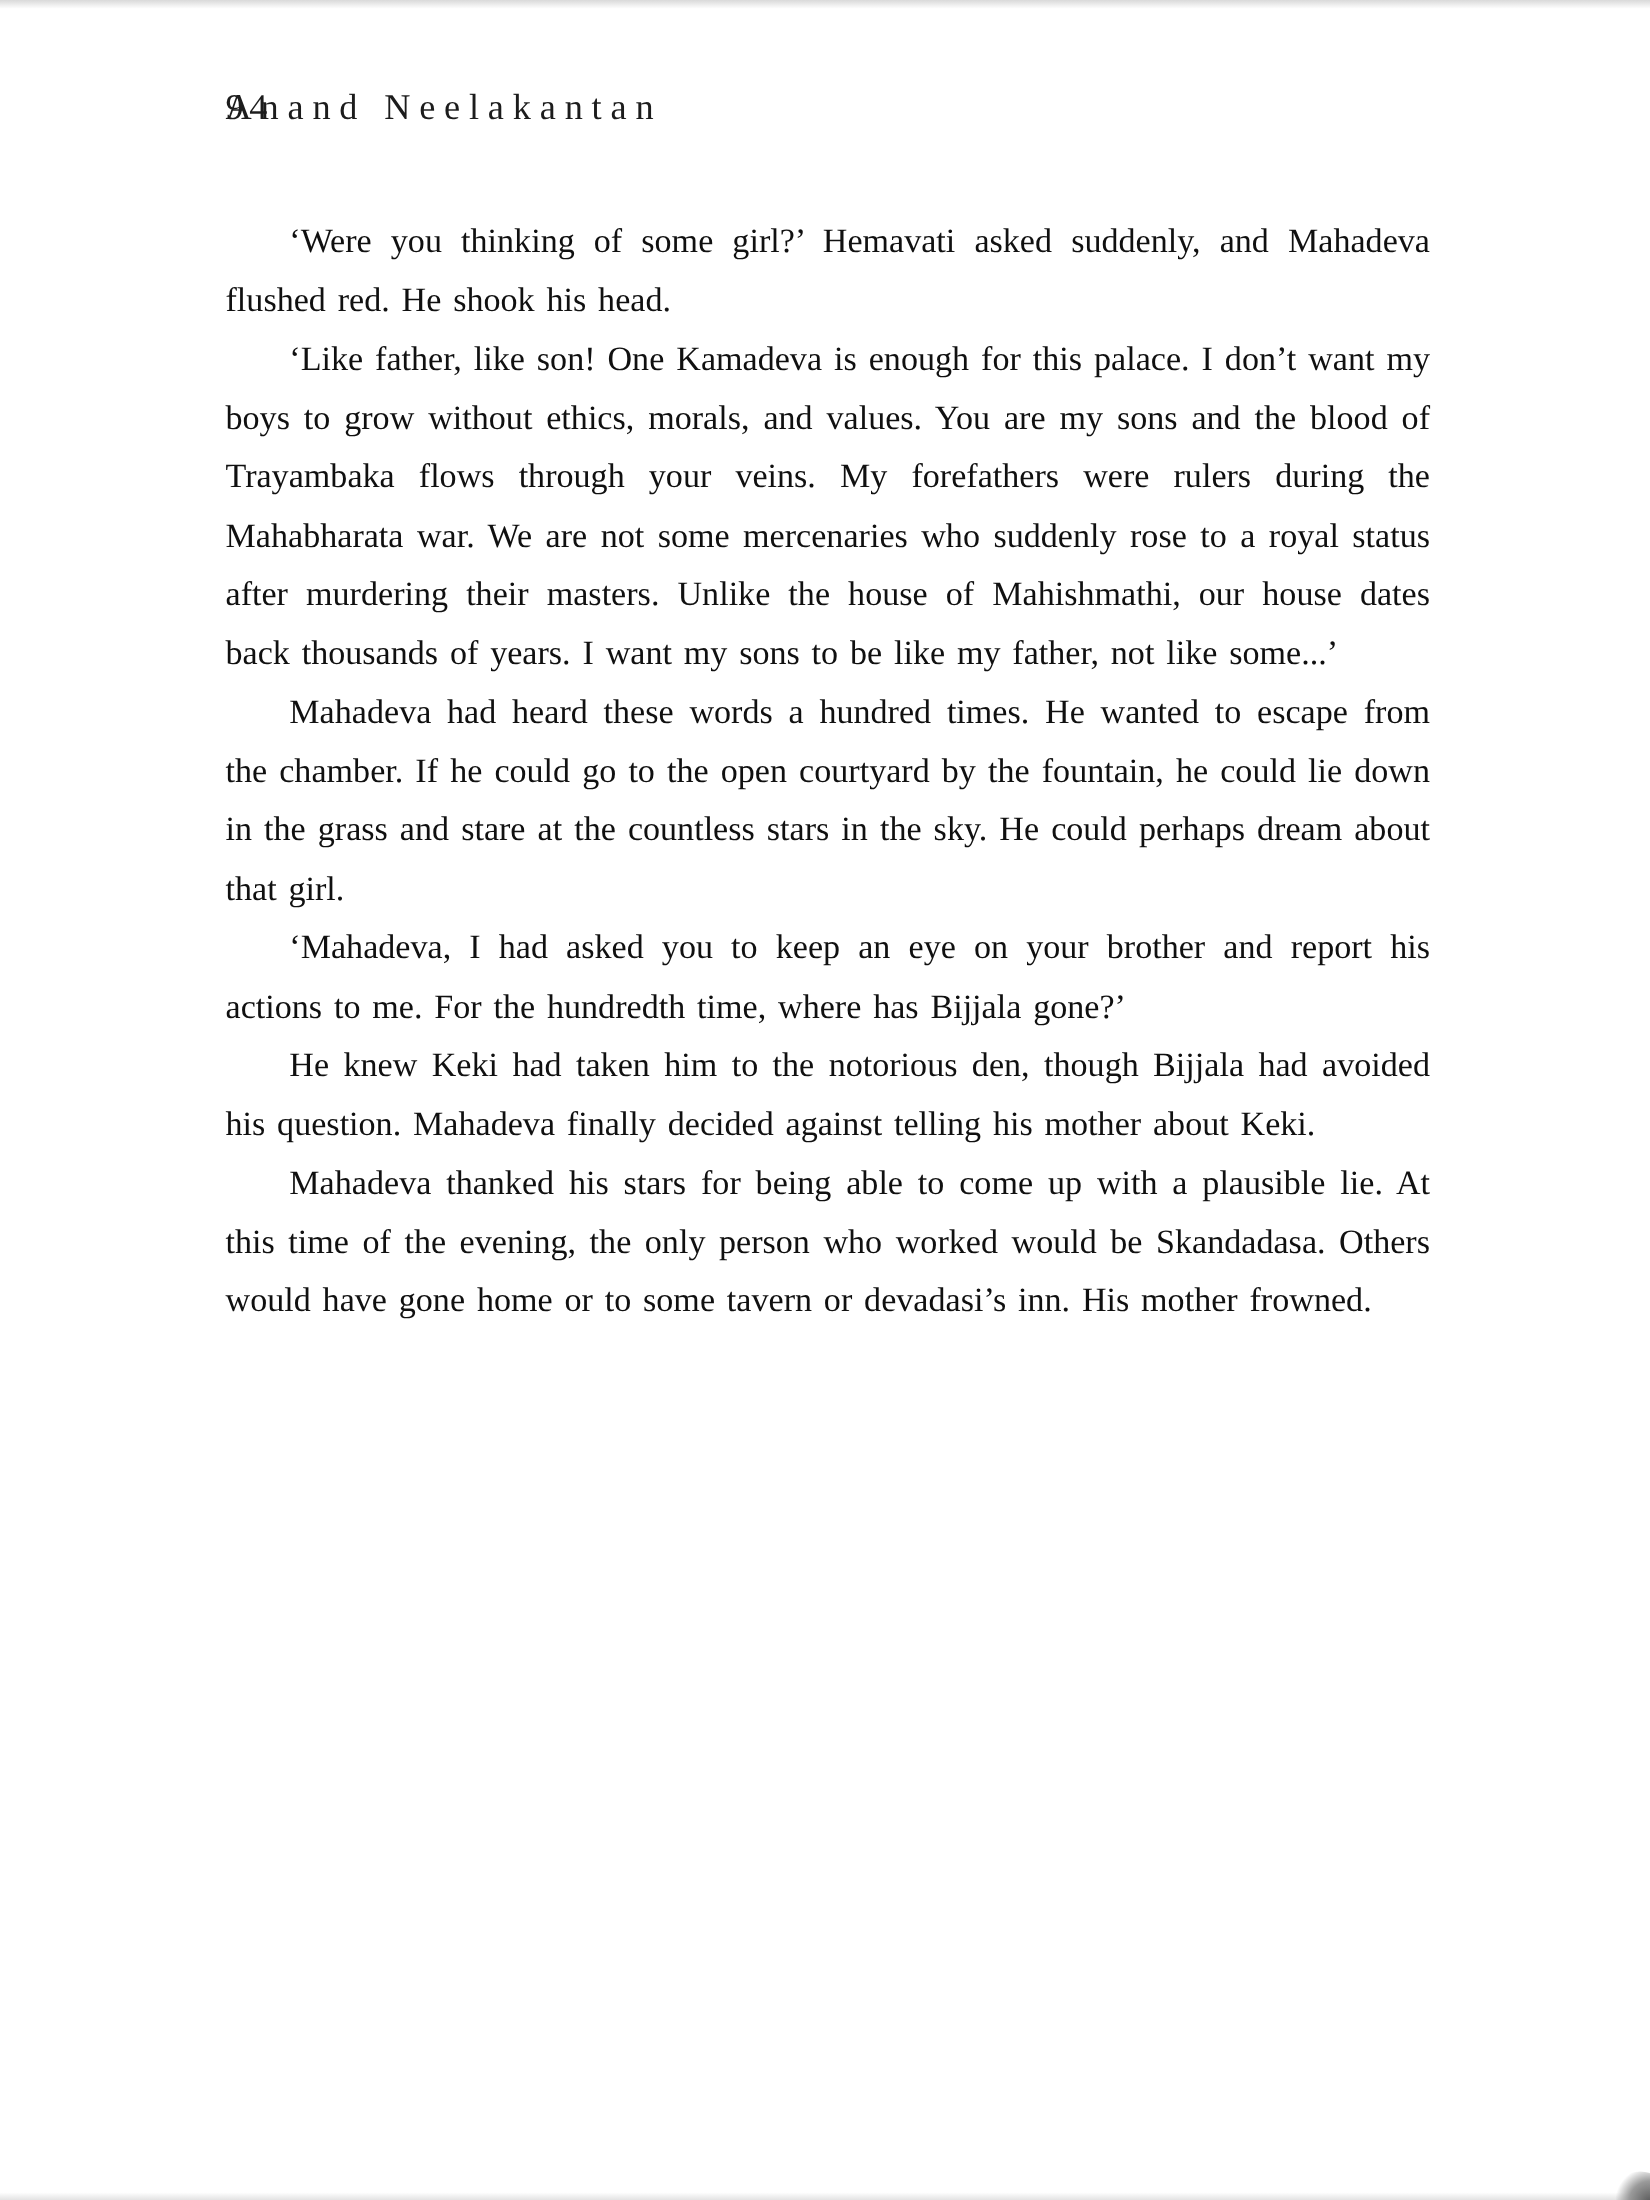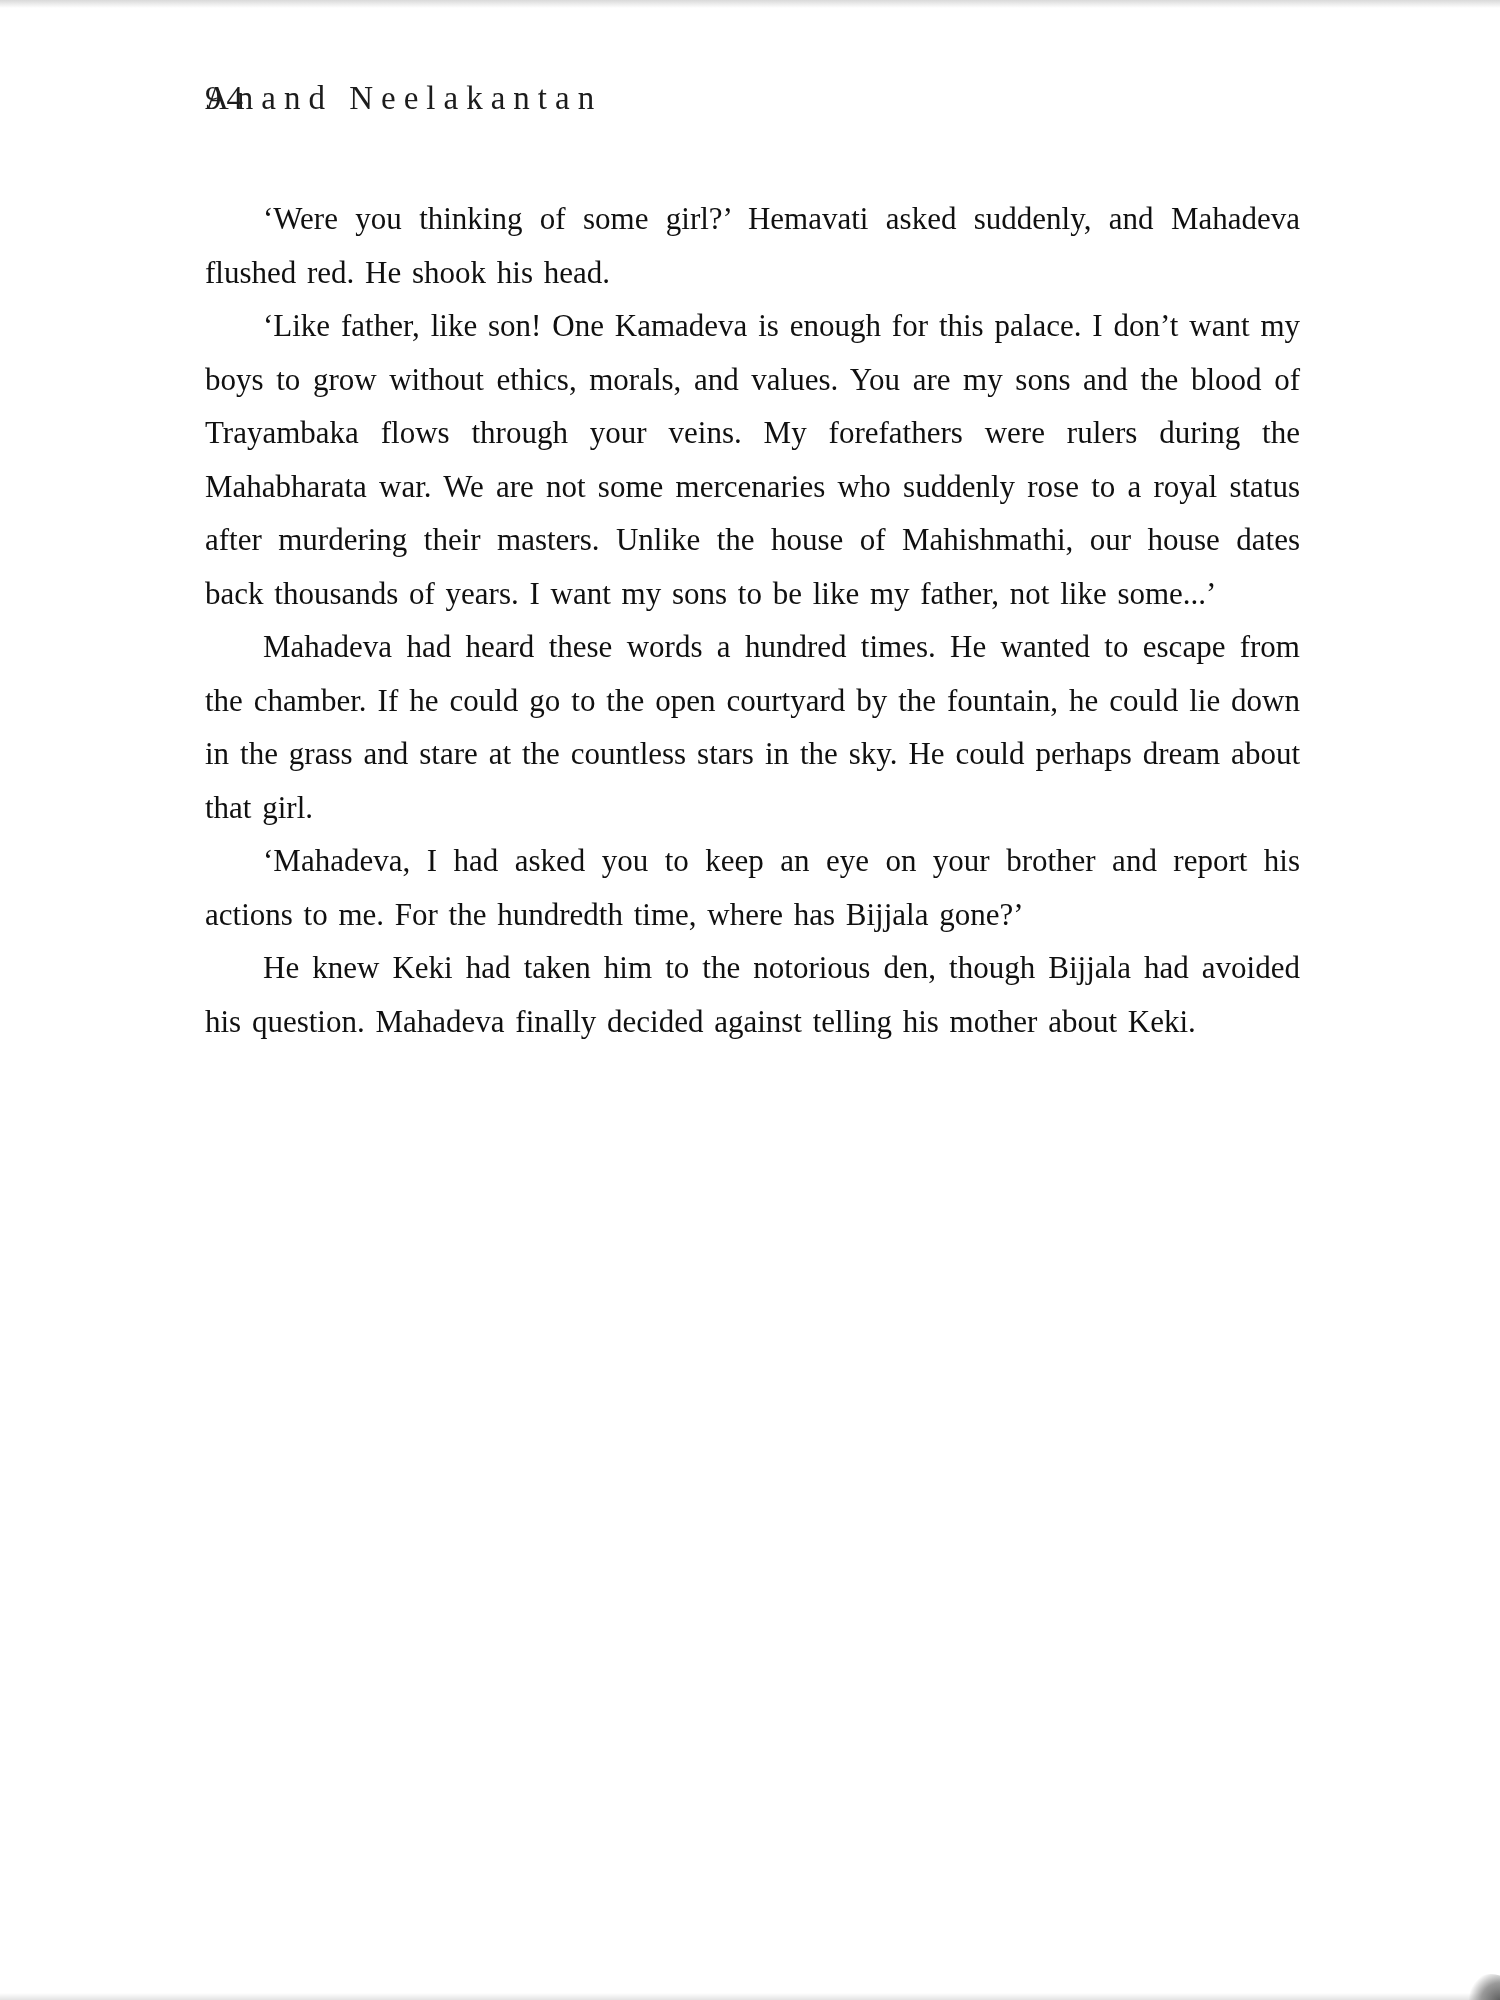--- a/index.html
+++ b/index.html
@@ -85,18 +85,19 @@
     <span class="page-number">94</span>
     <div class="running-title">Anand Neelakantan</div>
   </div>
 
   <div class="page-body">
     <p>‘Were you thinking of some girl?’ Hemavati asked suddenly, and Mahadeva flushed red. He shook his head.</p>
     <p>‘Like father, like son! One Kamadeva is enough for this palace. I don’t want my boys to grow without ethics, morals, and values. You are my sons and the blood of Trayambaka flows through your veins. My forefathers were rulers during the Mahabharata war. We are not some mercenaries who suddenly rose to a royal status after murdering their masters. Unlike the house of Mahishmathi, our house dates back thousands of years. I want my sons to be like my father, not like some...’</p>
     <p>Mahadeva had heard these words a hundred times. He wanted to escape from the chamber. If he could go to the open courtyard by the fountain, he could lie down in the grass and stare at the countless stars in the sky. He could perhaps dream about that girl.</p>
     <p>‘Mahadeva, I had asked you to keep an eye on your brother and report his actions to me. For the hundredth time, where has Bijjala gone?’</p>
     <p>He knew Keki had taken him to the notorious den, though Bijjala had avoided his question. Mahadeva finally decided against telling his mother about Keki.</p>
+    <p>Mahadeva thanked his stars for being able to come up with a plausible lie. At this time of the evening, the only person who worked would be Skandadasa. Others would have gone home or to some tavern or devadasi’s inn. His mother frowned.</p>
   </div>
 
   <div class="scan-bottom"></div>
   <div class="scan-smudge"></div>
 
 </div>
 
 </body></html>

